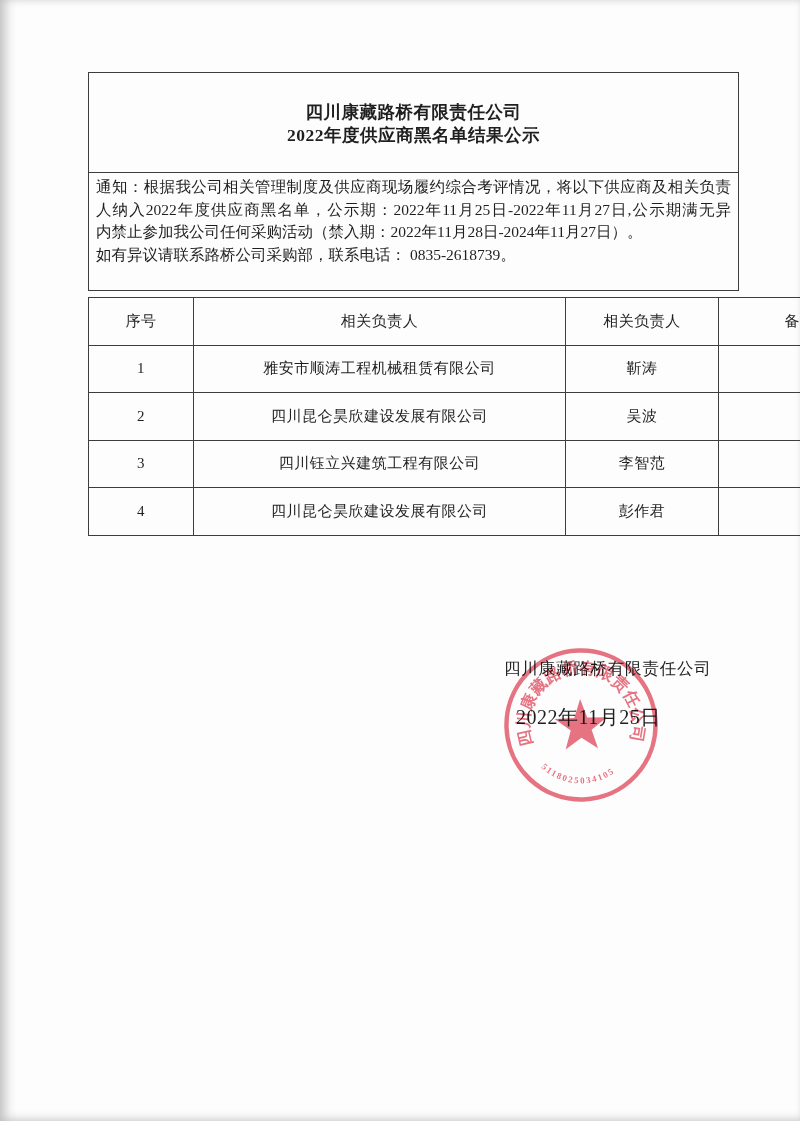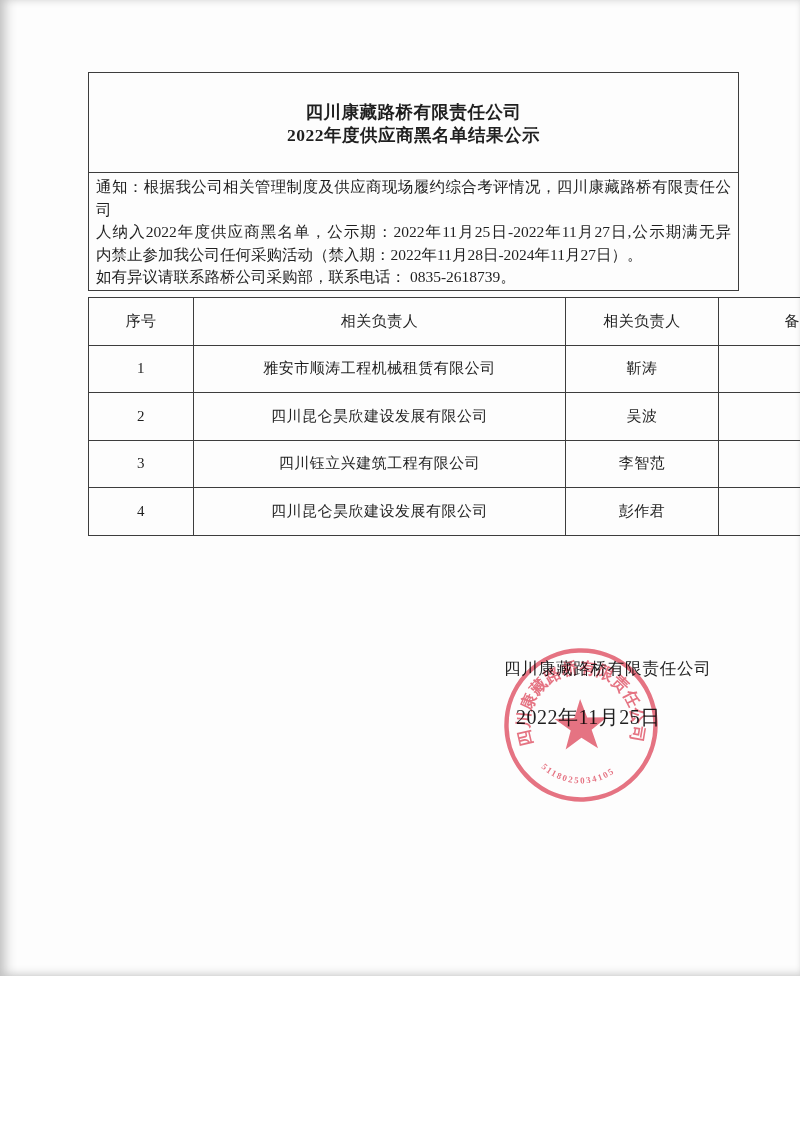--- a/index.html
+++ b/index.html
@@ -1,18 +1,18 @@
 <!DOCTYPE html>
 <html><head>
 <meta charset="utf-8">
 <style>
   html,body{margin:0;padding:0;background:#ffffff;}
   .scan-page{
     position:relative;
-    width:800px;height:976px;
+    width:800px;height:1121px;
     background:#fdfdfd;
     box-shadow:
       inset 16px 0 12px -11px #bfbfbf,
       inset 0 7px 7px -6px #dadada,
       inset 0 -9px 8px -7px #cccccc,
       inset -4px 0 6px -5px #e2e2e2;
     overflow:hidden;
     font-family:"Liberation Serif","DejaVu Serif",serif;
     color:#1f1f1f;
   }
@@ -81,21 +81,21 @@
 <body>
 
 <div class="scan-page">
 
   <div class="box title-box">
     <div class="title-line">四川康藏路桥有限责任公司</div>
     <div class="title-line">2022年度供应商黑名单结果公示</div>
   </div>
 
   <div class="box notice-box">
-    <div class="notice-line j">通知：根据我公司相关管理制度及供应商现场履约综合考评情况，四川康藏路桥有限责任公司</div>
+    <div class="notice-line j">通知：根据我公司相关管理制度及供应商现场履约综合考评情况，将以下供应商及相关负责</div>
     <div class="notice-line j">人纳入2022年度供应商黑名单，公示期：2022年11月25日-2022年11月27日,公示期满无异</div>
     <div class="notice-line">内禁止参加我公司任何采购活动（禁入期：2022年11月28日-2024年11月27日）。</div>
     <div class="notice-line">如有异议请联系路桥公司采购部，联系电话： 0835-2618739。</div>
   </div>
 
   <table class="blacklist-table">
     <thead>
       <tr>
         <th class="col-no">序号</th>
         <th class="col-supplier">相关负责人</th>

